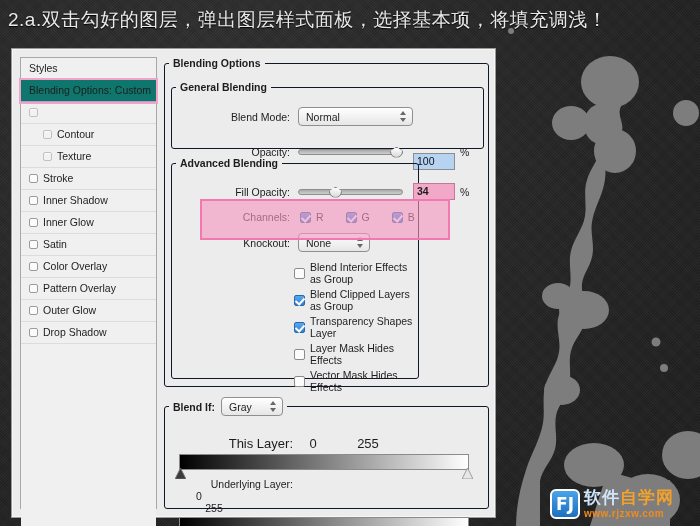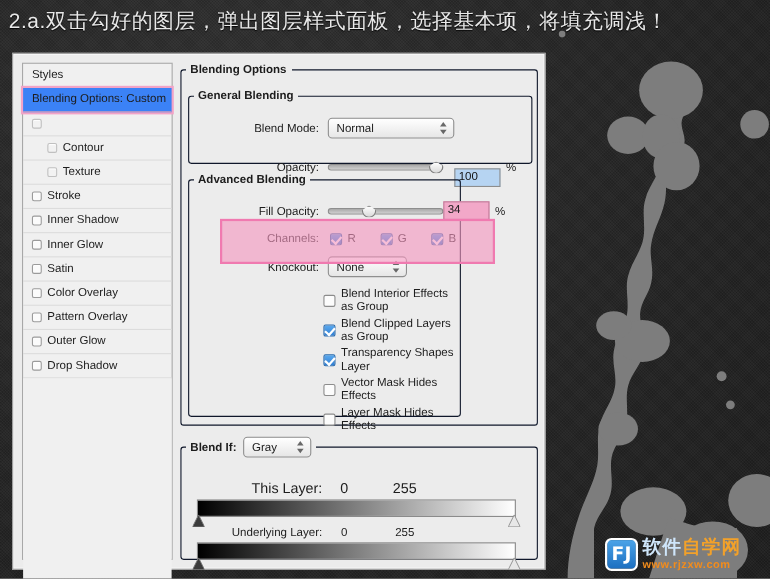--- a/index.html
+++ b/index.html
@@ -43,21 +43,21 @@
     position:absolute; left:8px; top:8px; width:137px; height:452px;
     background:#f0f0f0; border:1px solid #a8a8a8;
   }
   .style-row{
     height:22px; line-height:21px; padding-left:8px;
     border-bottom:1px solid #dcdcdc;
     display:flex; align-items:center; white-space:nowrap;
   }
   .style-row.head{ font-size:11px; color:#222; }
   .style-row.custom{
-    background:#3b82f6;
+    background:#0f766e;
     box-shadow:0 0 0 2px #f2a3c7;
     border-bottom:1px solid #b79ac4;
     position:relative; z-index:2; font-size:10.5px;align-items:flex-end;
   }
   .style-row .lbl{ font-size:10.5px; }
   .cb{
     width:9px; height:9px; border:1px solid #9b9b9b; background:#fbfbfb;
     border-radius:2px; margin-right:5px; flex:0 0 auto;
     box-shadow:0 1px 0 rgba(255,255,255,.8) inset;
   }
@@ -308,21 +308,21 @@
 
       <fieldset class="grp" id="grp-advanced">
         <legend>Advanced Blending</legend>
 
         <div class="row" style="left:0; top:14px; width:300px;">
           <span class="lab" style="width:118px;">Fill Opacity:</span>
           <span class="slider" style="width:105px; margin-left:8px;">
             <span class="track"></span>
             <span class="thumb" style="left:31px;"></span>
           </span>
-          <span class="numfield pink" style="">34</span>
+          <span class="numfield pink" style="margin-left:10px;font-weight:bold;">34</span>
           <span class="pct">%</span>
         </div>
 
         <div class="row" style="left:0; top:42px; width:300px;">
           <span class="lab" style="width:118px;">Channels:</span>
           <span id="channels-box" style="display:flex; margin-left:10px;">
               <span style="display: flex; align-items: center; margin-right: 22px; font-size: 10.5px;">
                 <span class="cbx on"></span>
                 <span>R</span>
               </span>
@@ -353,25 +353,25 @@
             <div class="cbrow">
               <span class="cbx on"></span>
               <span>Blend Clipped Layers as Group</span>
             </div>
             <div class="cbrow">
               <span class="cbx on"></span>
               <span>Transparency Shapes Layer</span>
             </div>
             <div class="cbrow">
               <span class="cbx"></span>
-              <span>Vector Mask Hides Effects</span>
+              <span>Layer Mask Hides Effects</span>
             </div>
             <div class="cbrow">
               <span class="cbx"></span>
-              <span>Layer Mask Hides Effects</span>
+              <span>Vector Mask Hides Effects</span>
             </div>
           </div>
       </fieldset>
     </fieldset>
 
     <fieldset class="grp" id="grp-blendif">
       <legend style="display:flex; align-items:center; gap:6px;">
         <span>Blend If:</span>
         <span class="select" style="width:62px; font-weight:normal;">
           <span>Gray</span>
@@ -394,21 +394,21 @@
           </span>
           <span class="stop" style="right:-4px; top:14px;">
             <svg viewBox="0 0 11 11" width="11" height="11">
                 <path d="M5.5 0 L11 11 L0 11 Z" fill="#e7e7e7" stroke="#8a8a8a" stroke-width=".8"></path>
               </svg>
           </span>
         </div>
       </div>
 
       <div style="position:absolute; left:14px; top:62px; width:290px;">
-        <div style="display:flex; font-size:10.5px;">
+        <div style="display:flex; font-size:10.5px;flex-direction:column;">
           <span style="width:114px; text-align:right;">Underlying Layer:</span>
           <span style="width:40px; text-align:center;">0</span>
           <span style="width:70px; text-align:center;">255</span>
         </div>
         <div style="position:relative; margin-top:3px;">
           <div class="gradbar"></div>
           <span class="stop" style="left:-4px; top:14px;">
             <svg viewBox="0 0 11 11" width="11" height="11">
                 <path d="M5.5 0 L11 11 L0 11 Z" fill="#3b3b3b" stroke="#777" stroke-width=".8"></path>
               </svg>

